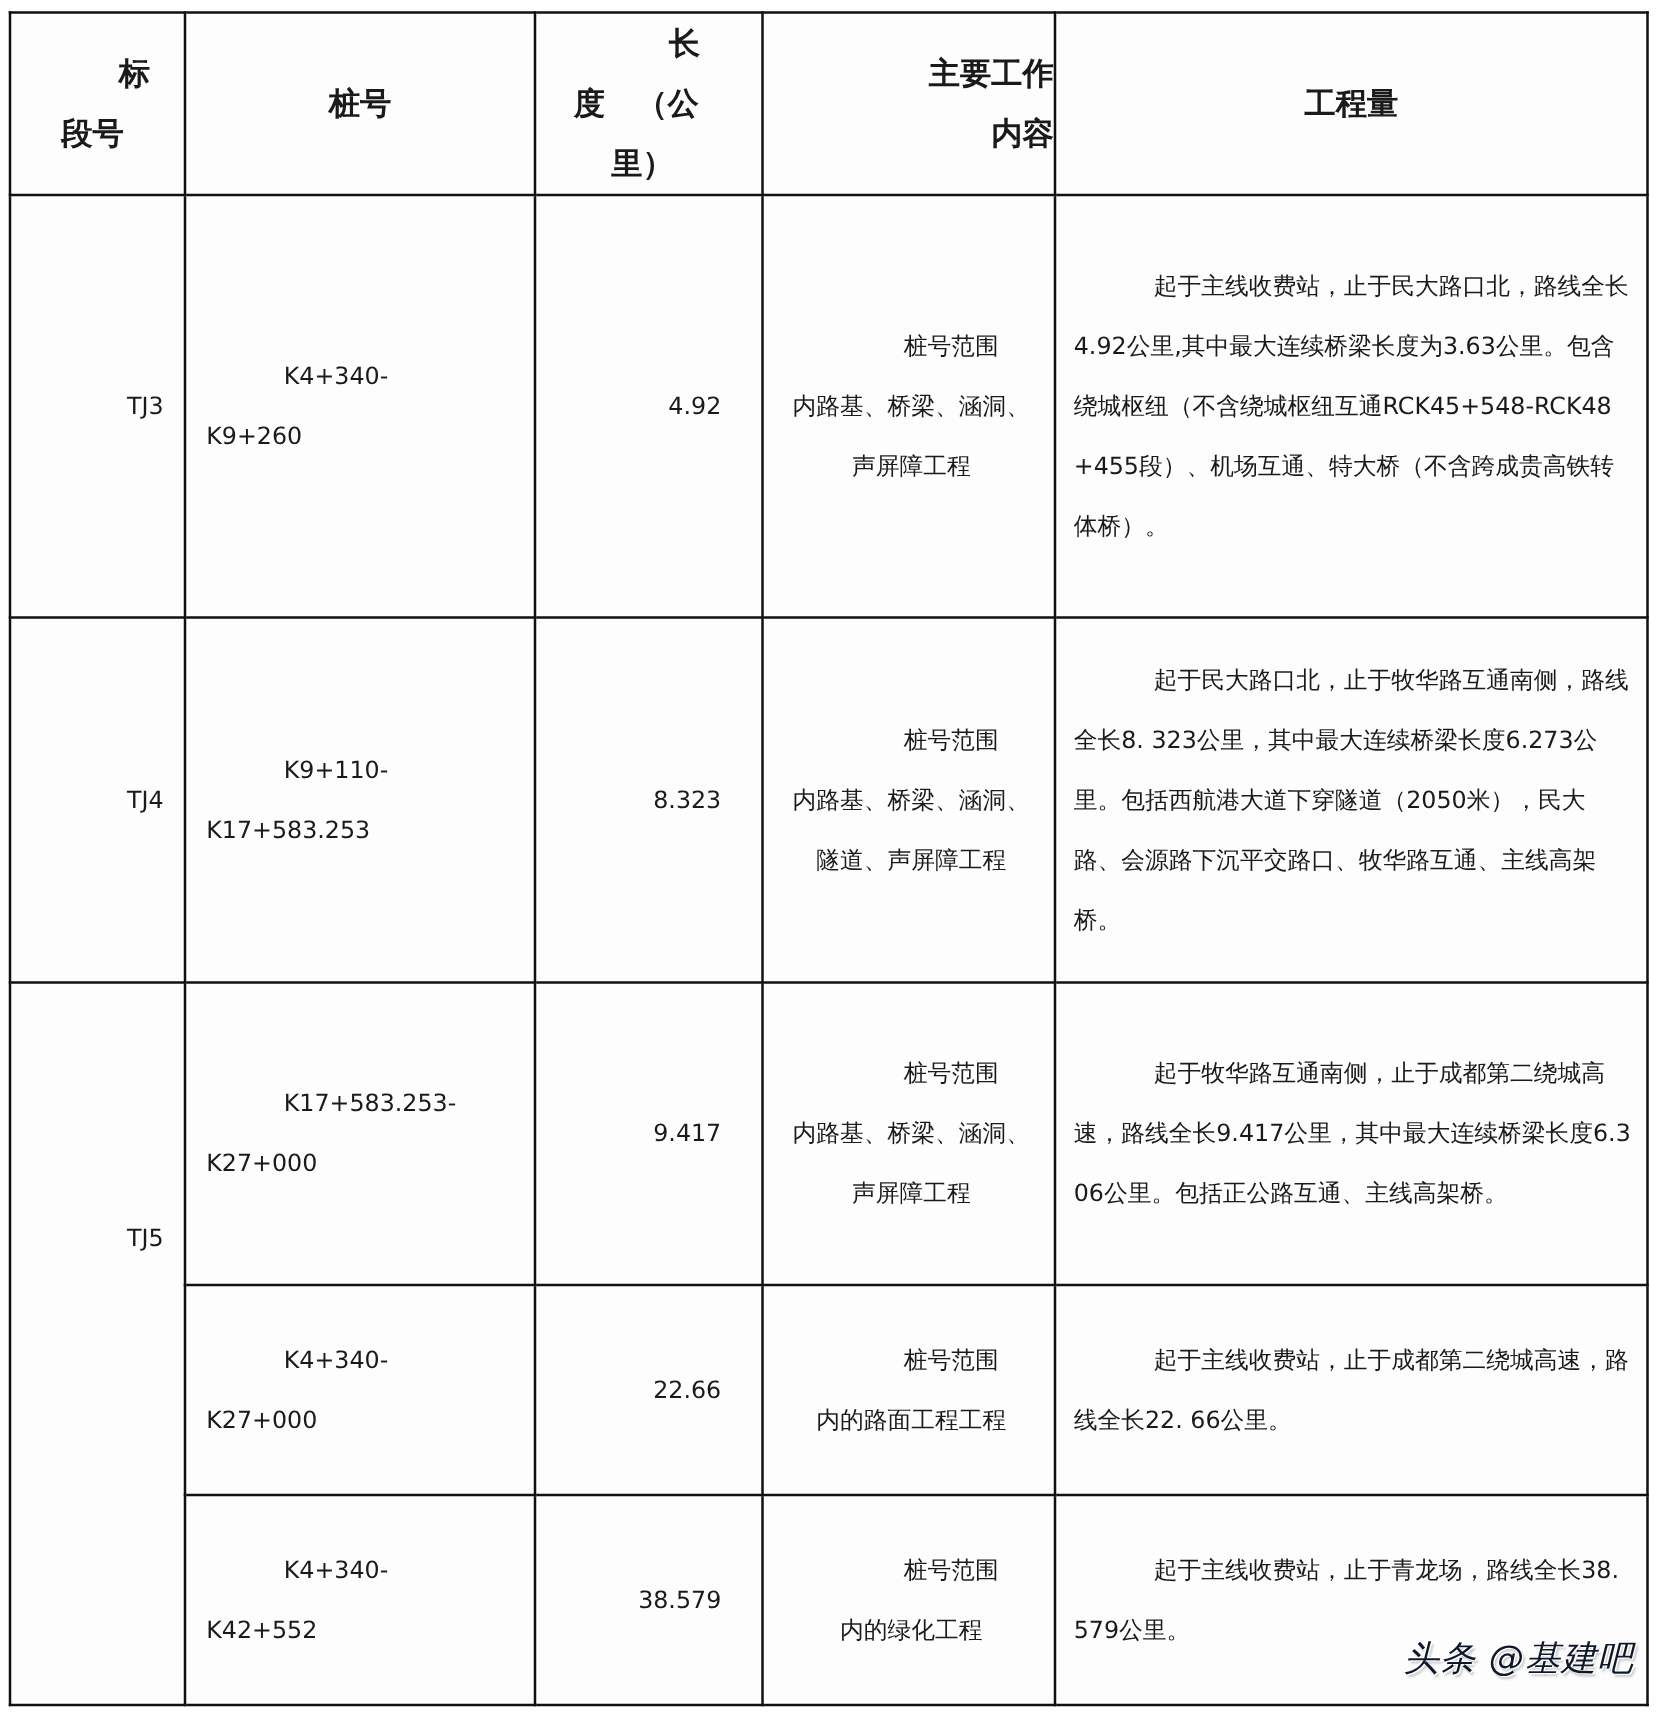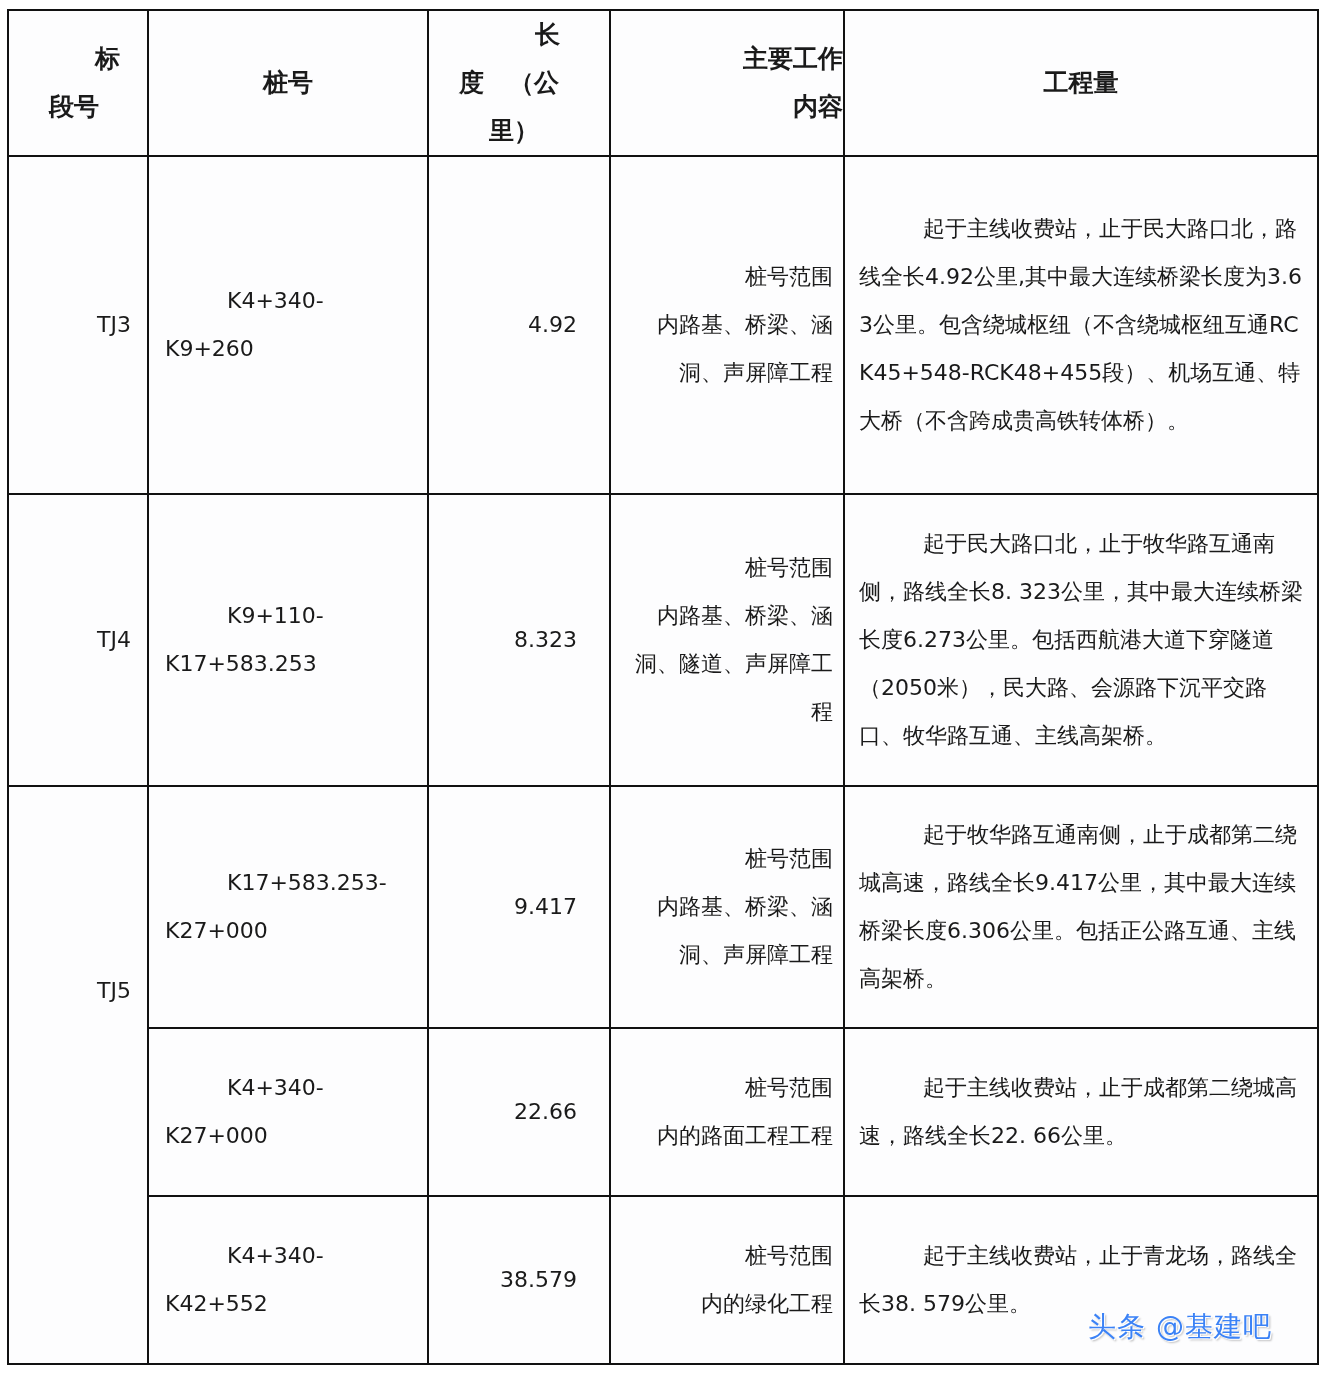--- a/index.html
+++ b/index.html
@@ -22,59 +22,60 @@
       width: 1310px;
       height: 1354px;
       border-collapse: collapse;
       table-layout: fixed;
       background: #fdfdfe;
     }
     .tbl td, .tbl th {
       border: 2px solid #111111;
       padding: 0;
       vertical-align: middle;
-      font-size: 22px;
+      font-size: 19px;
       line-height: 48px;
       font-weight: normal;
     }
     .tbl th {
       font-weight: bold;
       font-size: 25px;
     }
     .hdr-seg { text-align: left; padding-left: 40px !important; }
     .hdr-seg .l1 { display: block; padding-left: 46px; }
     .hdr-center { text-align: center; }
     .hdr-len { text-align: left; padding-left: 30px !important; }
     .hdr-len .l1 { display: block; padding-left: 76px; }
     .hdr-len .l3 { display: block; padding-left: 30px; }
     .hdr-work { text-align: right; padding-left: 88px !important; border-radius: 29px; }
     .hdr-work .l2 { display: block; margin-left: -2px; }
     .seg { text-align: right; padding-right: 16px !important; }
     .stake { text-align: left; padding-left: 16px !important; }
     .stake .l1 { display: block; padding-left: 62px; }
     .len { text-align: right; padding-right: 32px !important; }
-    .work { text-align: right; padding-left: 14px !important; padding-right: 10px !important; }
+    .work { text-align: center; padding-left: 14px !important; padding-right: 10px !important; }
     .work .l1 { display: block; padding-left: 64px; }
     .qty {
       text-align: left;
       padding-left: 14px !important;
       padding-right: 12px !important;
       line-height: 48px;
       word-break: break-all;
     }
     .qty .indent { display: inline-block; width: 64px; }
     .watermark {
       position: absolute;
-      left: 1088px;
+      left: 1123px;
       top: 1308px;
       font-size: 28px;
-      color: #3b82f6;
+      color: #0f172a;
       letter-spacing: 1px;
       text-shadow: 1px 1px 0 #ffffff, -1px -1px 0 #ffffff, 2px 2px 2px rgba(0,0,0,0.25);
       font-family: "DejaVu Sans", sans-serif;
+      font-style: italic;
     }
   </style>
 </head>
 <body>
 
 <table class="tbl">
   <colgroup>
     <col style="width:140px">
     <col style="width:280px">
     <col style="width:182px">

